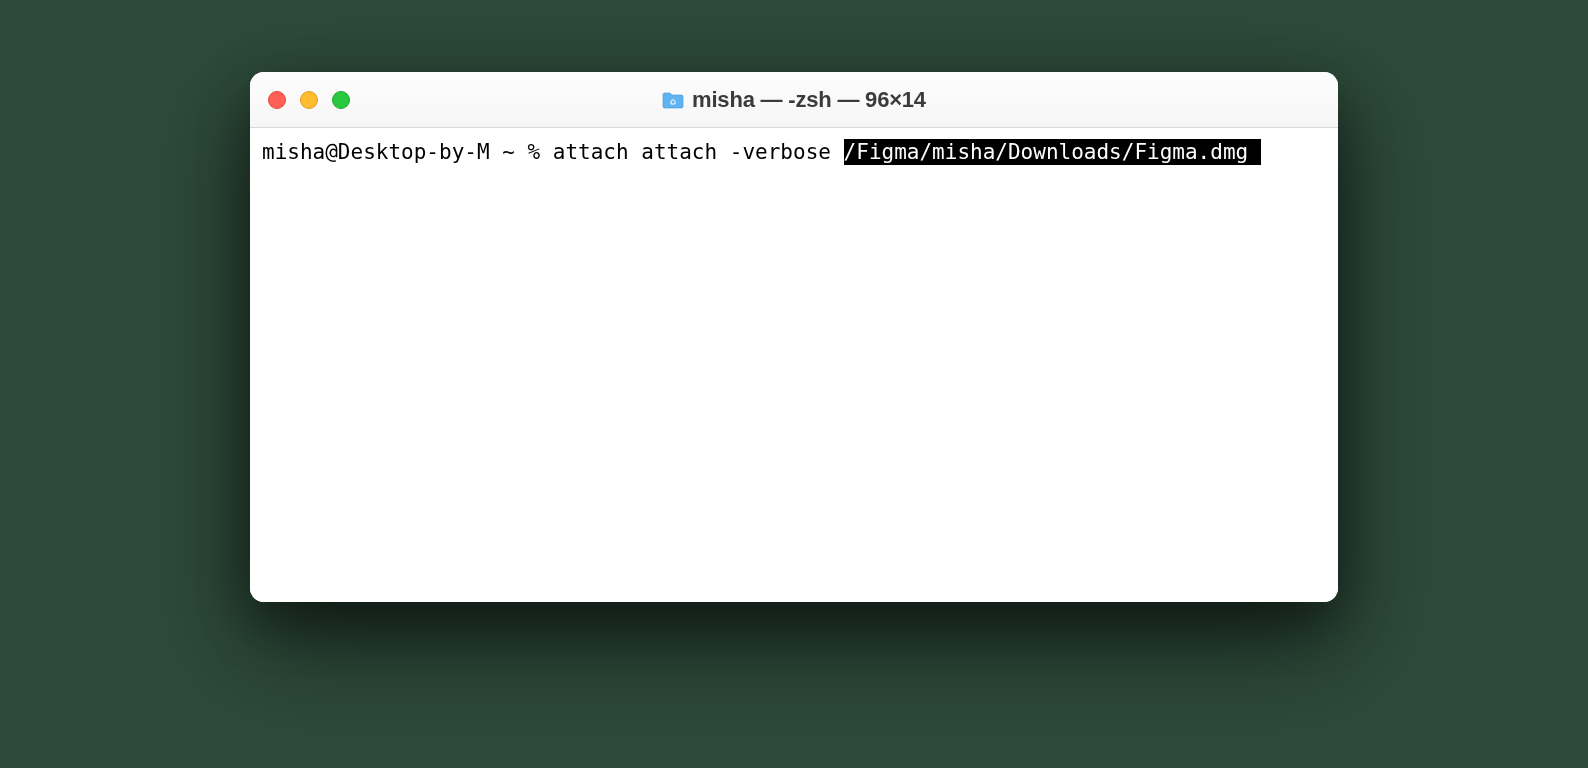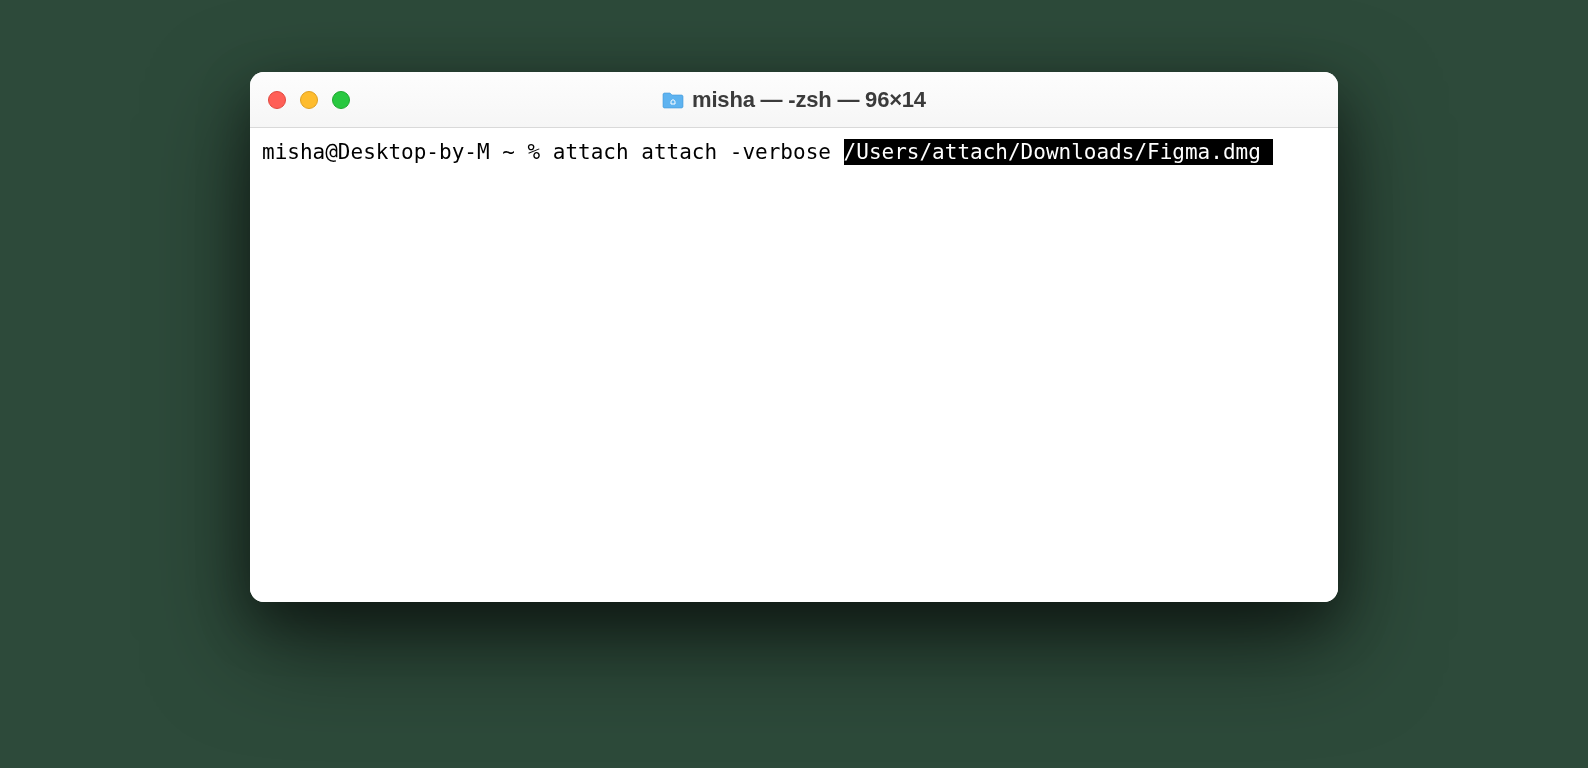--- a/index.html
+++ b/index.html
@@ -100,14 +100,14 @@
     <div class="title-center">
       <span class="folder-icon">
         <svg viewBox="0 0 22 18" width="22" height="18">
           <path d="M1 3.5 C1 2.7 1.7 2 2.5 2 L8 2 L10 4 L19.5 4 C20.3 4 21 4.7 21 5.5 L21 15.5 C21 16.3 20.3 17 19.5 17 L2.5 17 C1.7 17 1 16.3 1 15.5 Z" fill="#5eb3f0" stroke="#3f97d8" stroke-width="0.6"></path>
           <path d="M9 13 L9 10.2 L11 8.6 L13 10.2 L13 13 Z" fill="none" stroke="#ffffff" stroke-width="1" stroke-linejoin="round"></path>
         </svg>
       </span>
       <span class="title-text">misha — -zsh — 96×14</span>
     </div>
   </div>
-  <div class="terminal-body"><span class="prompt-line">misha@Desktop-by-M ~ % </span><span>attach attach -verbose </span><span class="selected">/Users/attach/Downloads/Figma.dmg </span></div>
+  <div class="terminal-body"><span class="prompt-line">misha@Desktop-by-M ~ % </span><span>attach attach -verbose </span><span class="selected">/Figma/misha/Downloads/Figma.dmg </span></div>
 </div>
 
 </body></html>

